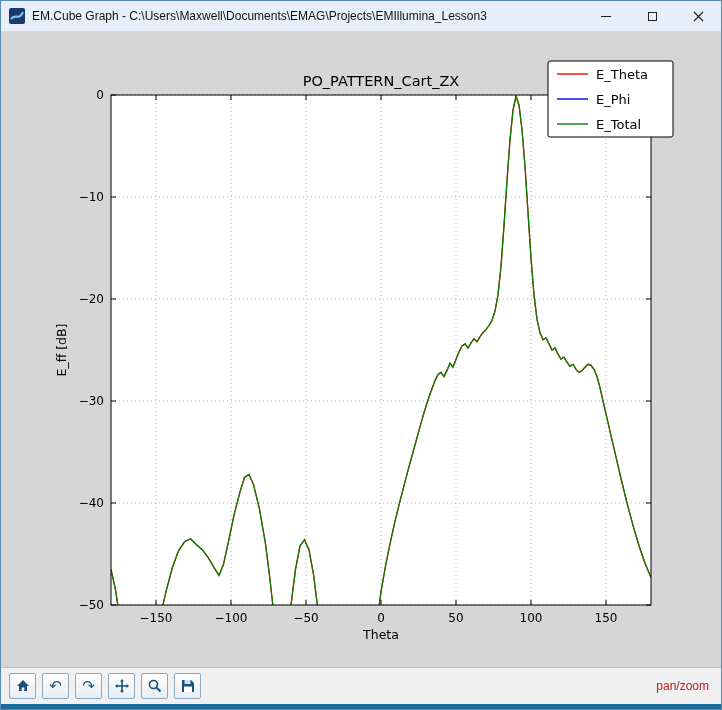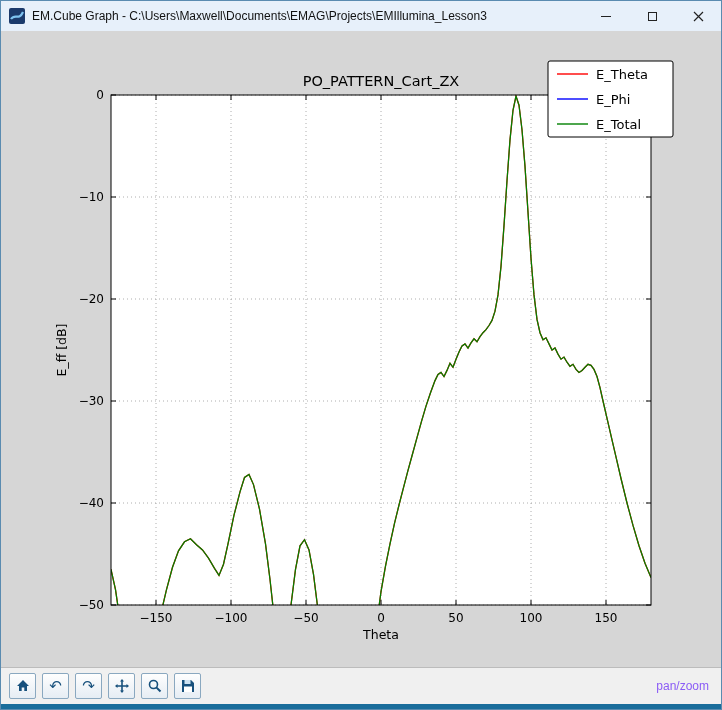--- a/index.html
+++ b/index.html
@@ -25,21 +25,21 @@
   svg text { font-family:"DejaVu Sans","Liberation Sans",sans-serif; fill:#000; }
 
   
   .toolbar { flex:1; background:#f0f0f0; border-top:1px solid #bcbcbc;
              display:flex; align-items:center; padding:0 8px; gap:6px; }
   .tb-btn { width:27px; height:26px; border:1px solid #8aa8c0; border-radius:2px;
             background:linear-gradient(#fefefe,#e6edf4); display:flex;
             align-items:center; justify-content:center; padding:0; }
   .tb-arrow { font-size:15px; color:#17507c; line-height:1;
               font-family:"DejaVu Sans", sans-serif; }
-  .status { margin-left:auto; font-size:12px; color:#8b5cf6; padding-right:4px; }
+  .status { margin-left:auto; font-size:12px; color:#b91c1c; padding-right:4px; }
 
   .bottom-edge { height:5px; flex:0 0 auto; background:#1a6d9b; }
 </style>
 </head>
 <body>
 
 <div class="window">
 
   <div class="titlebar">
     <svg class="app-icon" viewBox="0 0 16 16">

